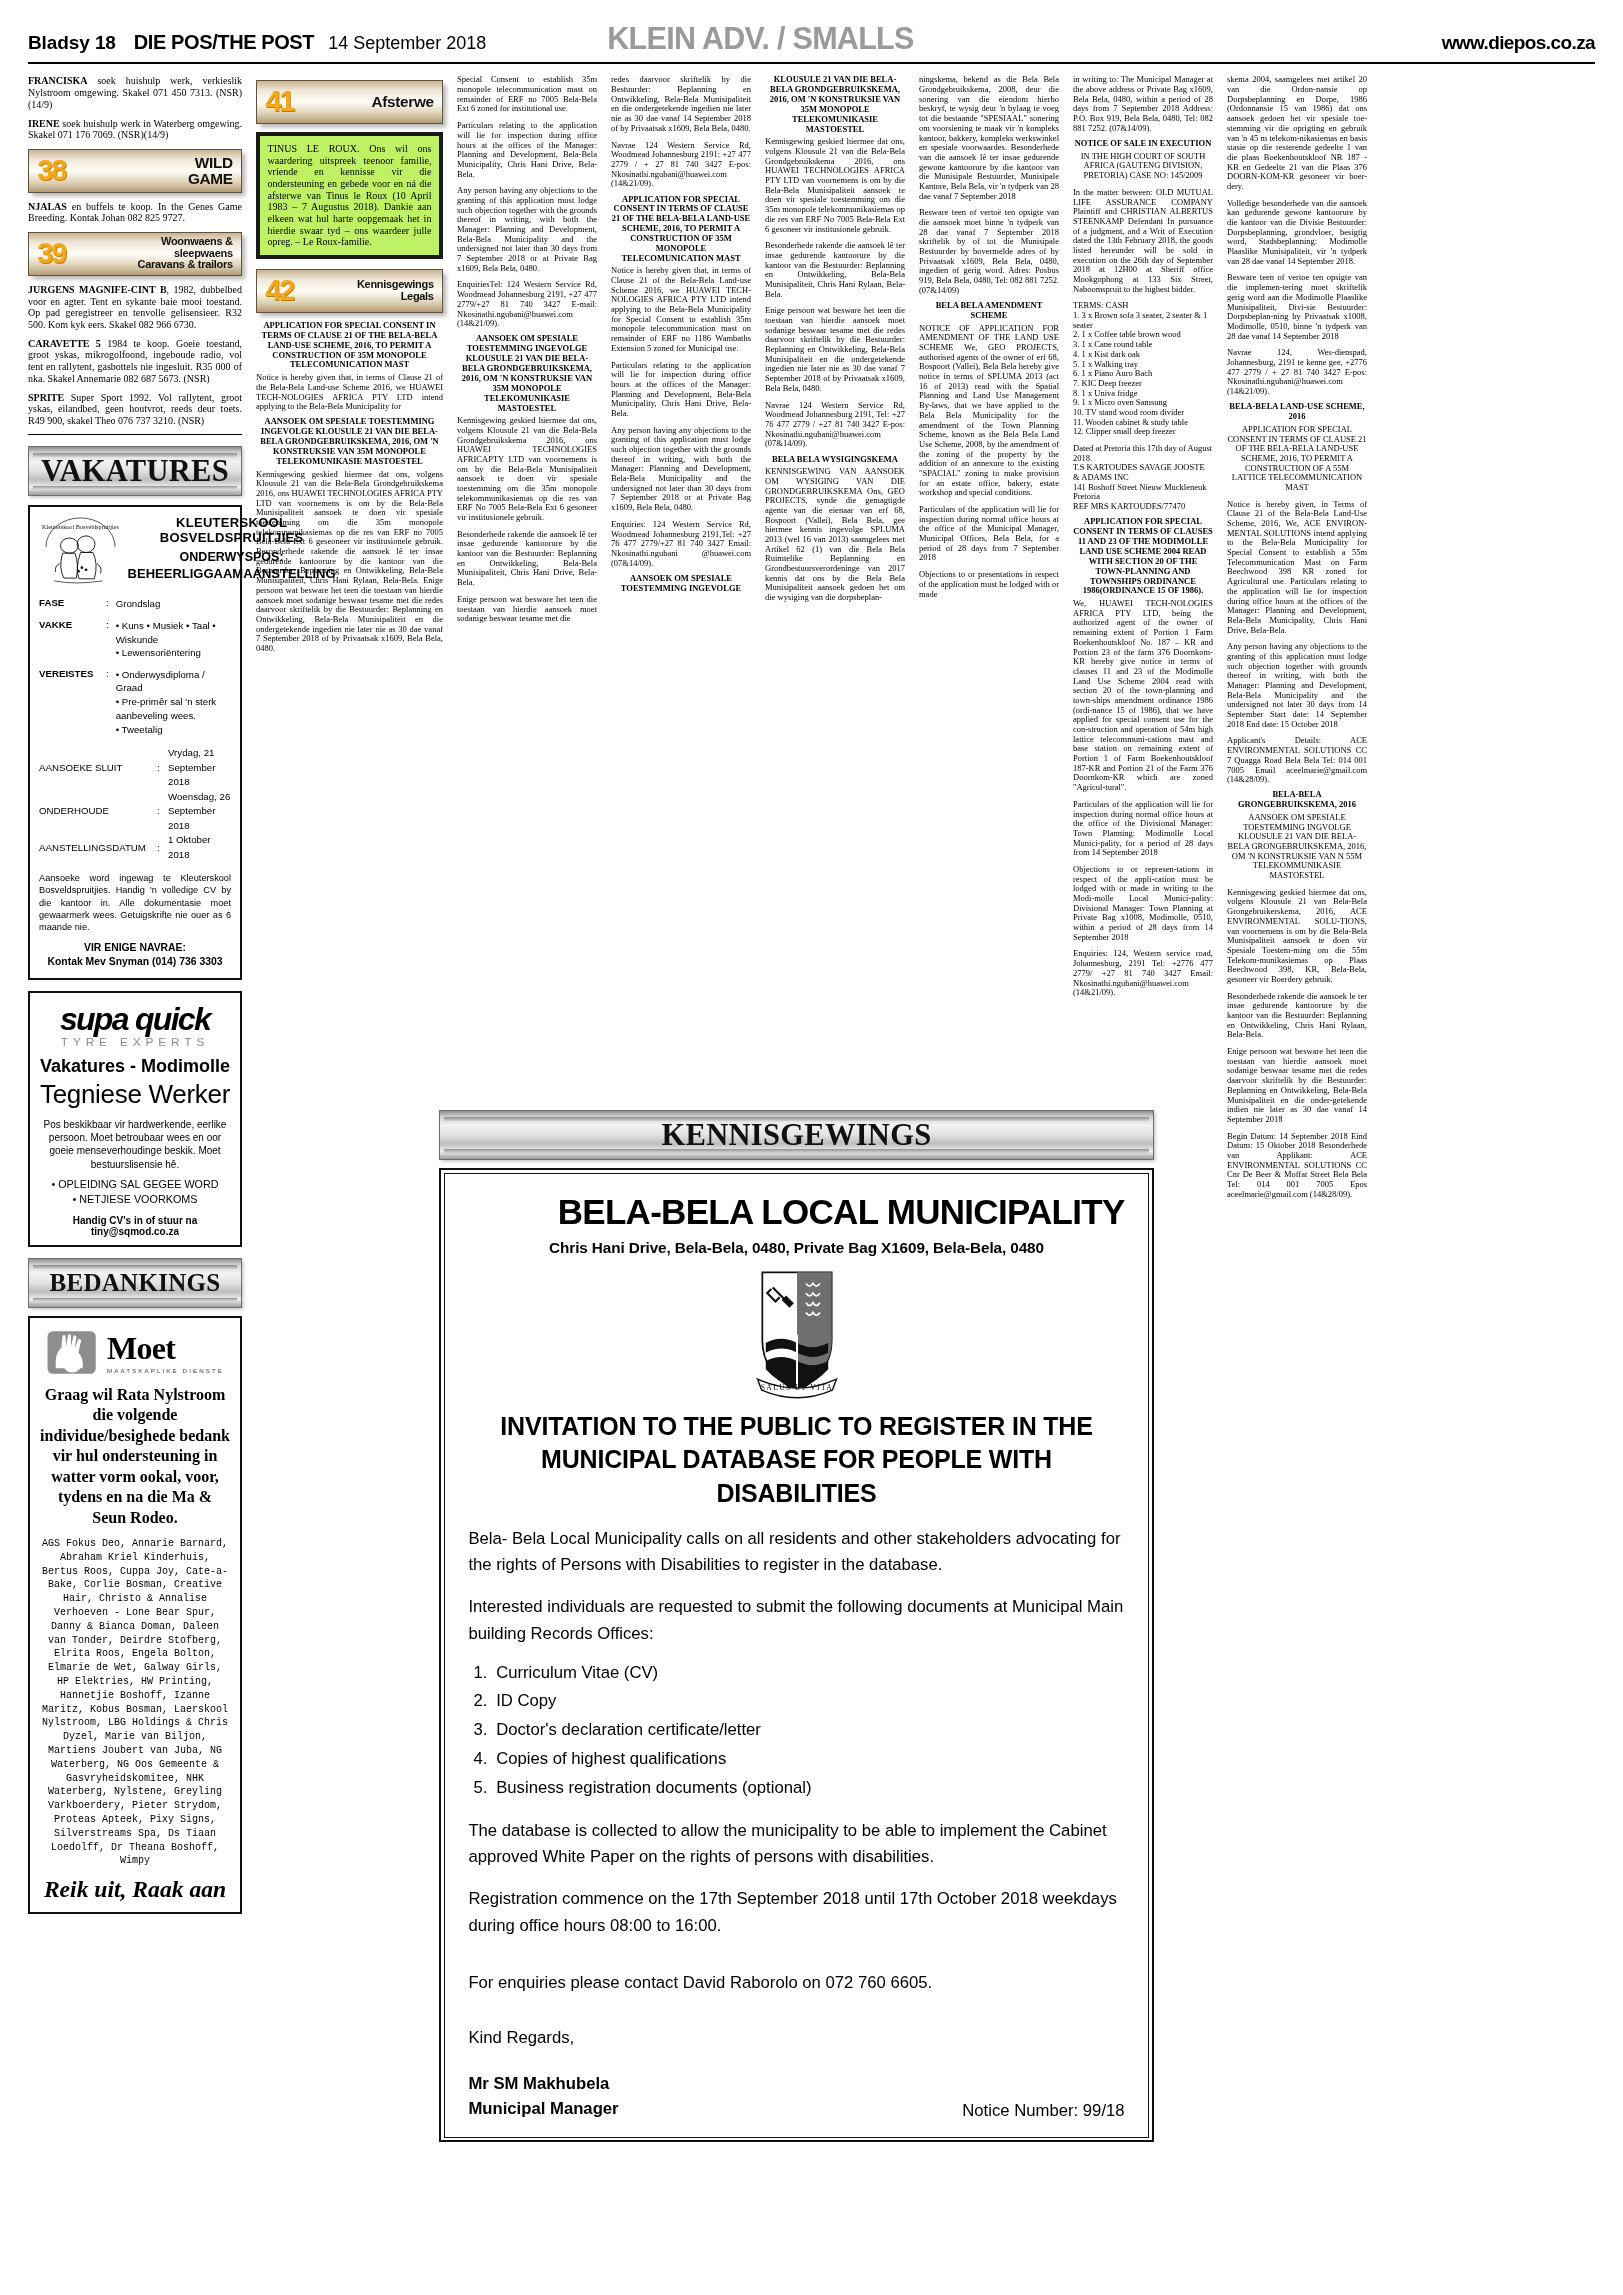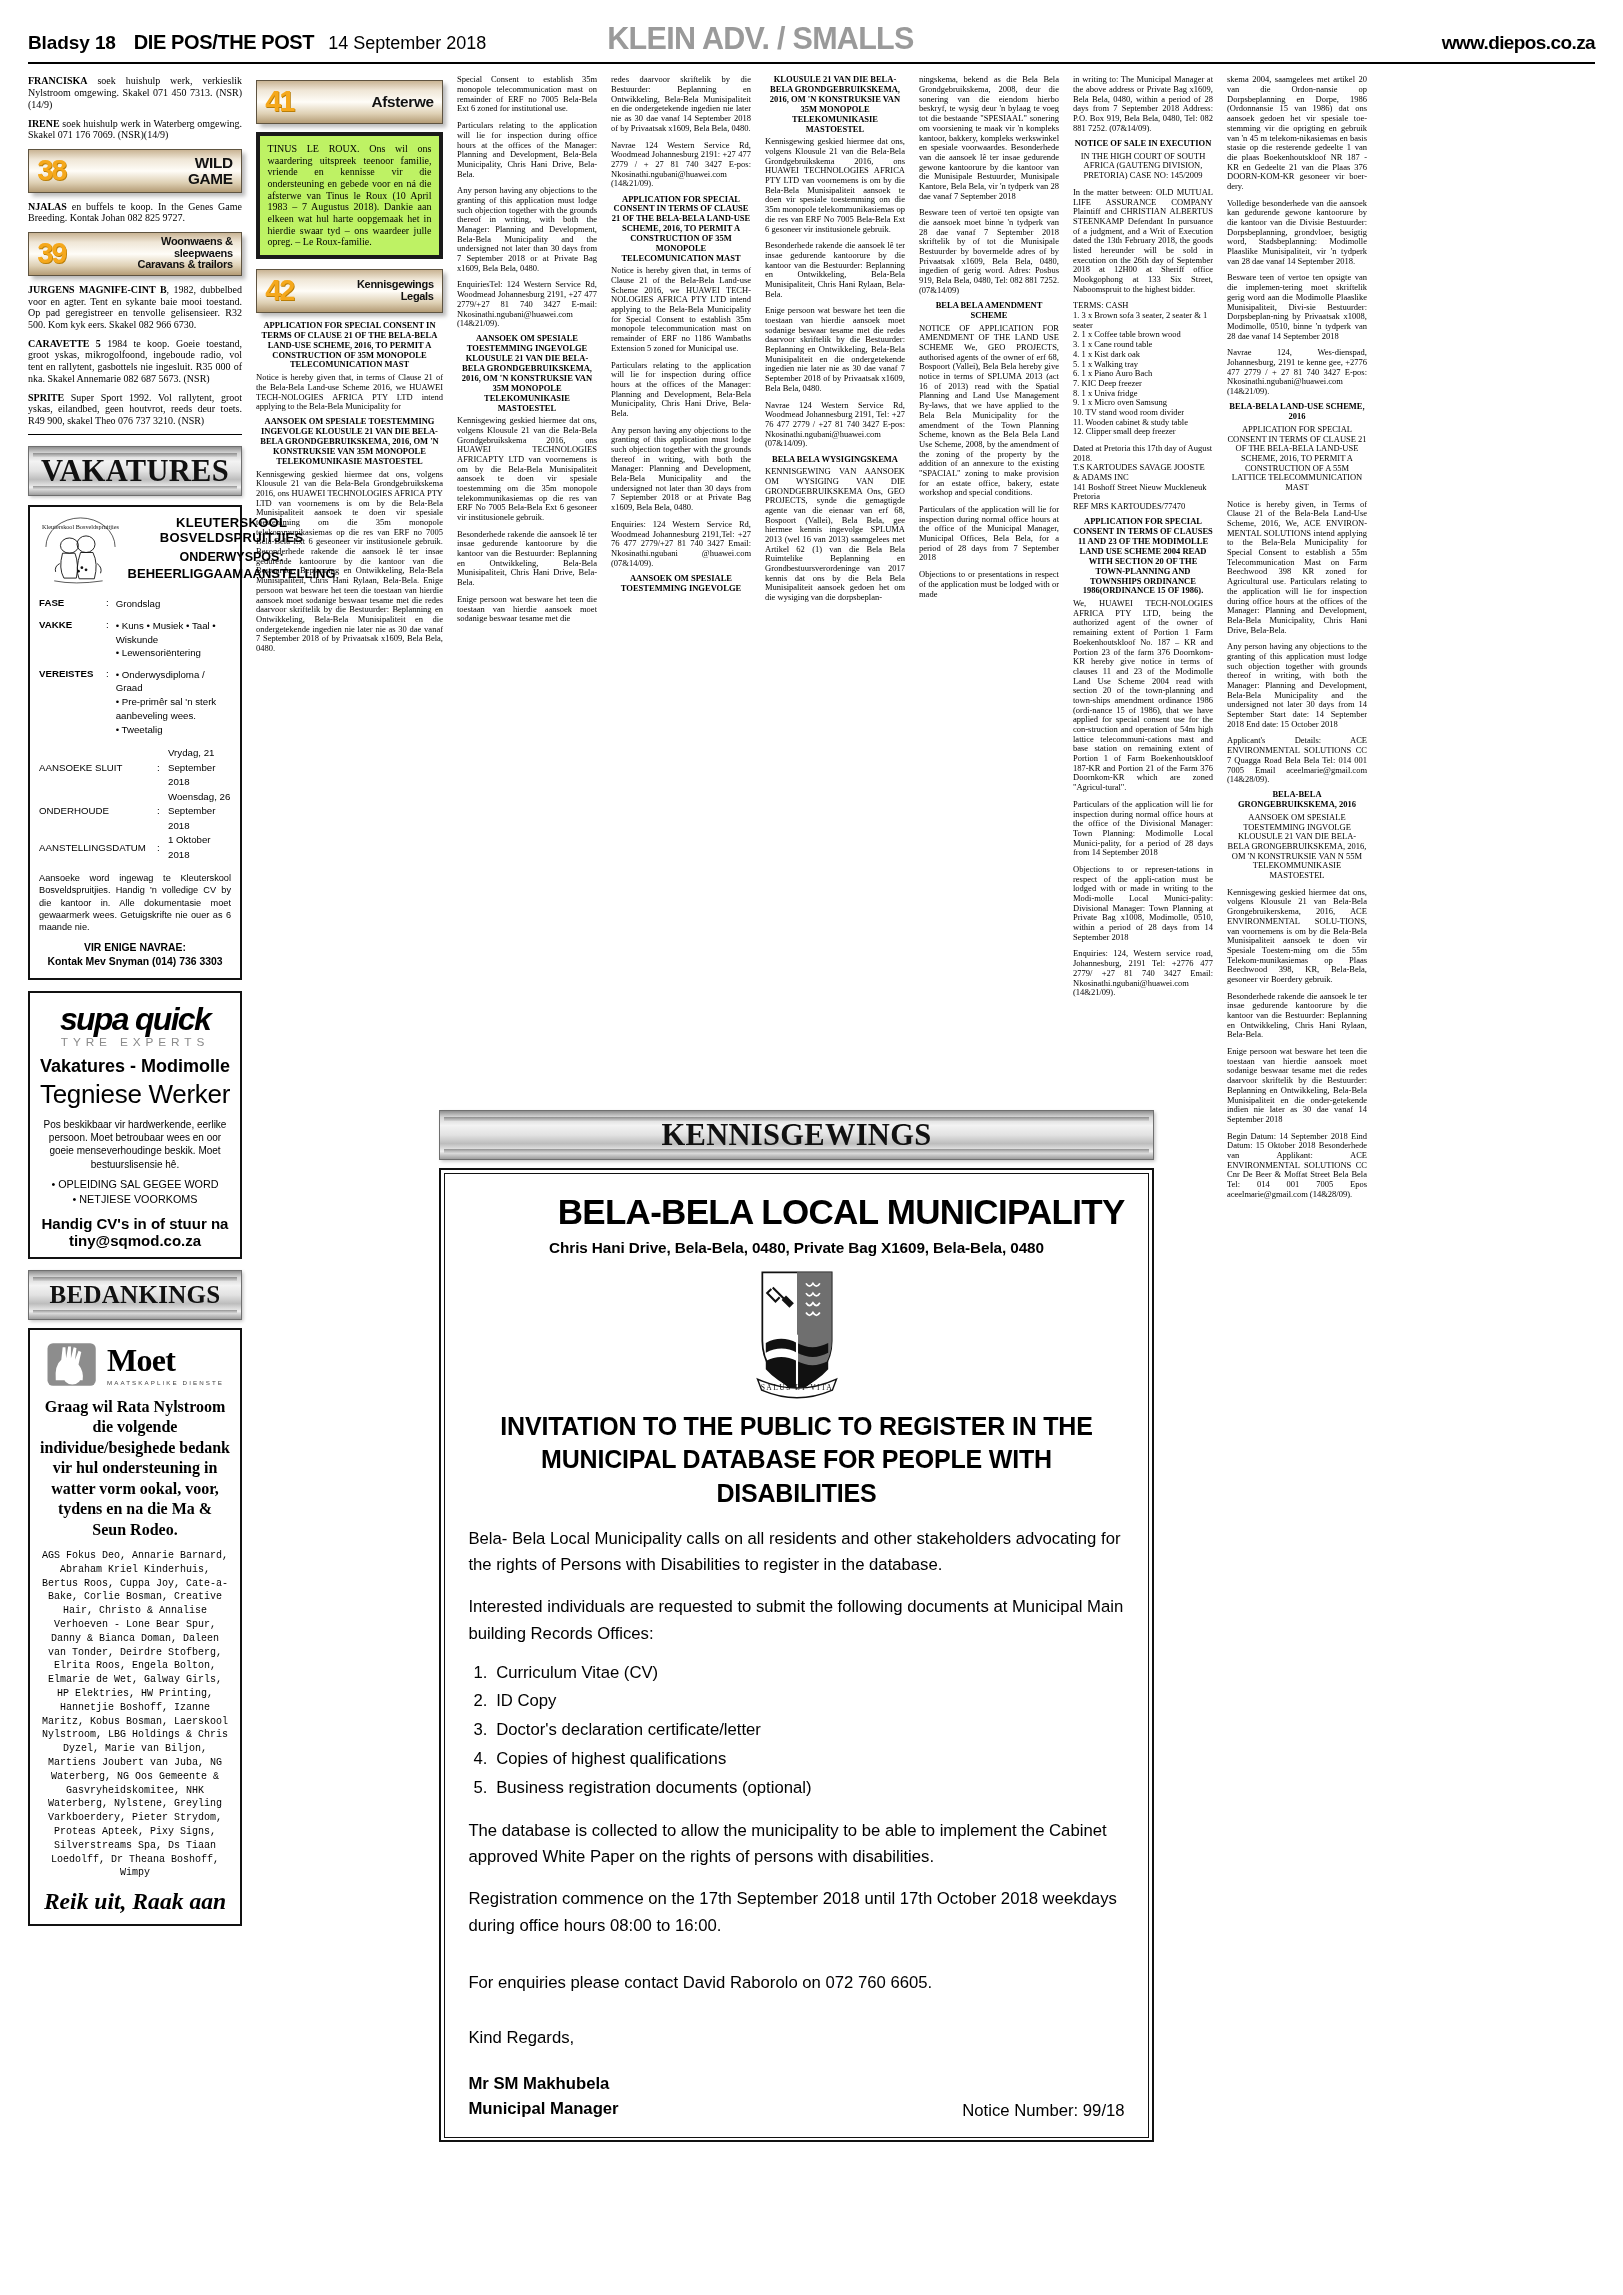--- a/index.html
+++ b/index.html
@@ -107,21 +107,21 @@
 
   
   .sq-logo { font-family:"Liberation Sans",sans-serif; font-weight:bold; font-style:italic;
              font-size:32px; letter-spacing:-1.7px; text-align:center; }
   .sq-sub  { font-family:"Liberation Sans",sans-serif; font-size:11.8px; letter-spacing:4.9px;
              text-align:center; color:#8a8a8a; margin-top:-2.8px; }
   .sq-h1 { font-family:"Liberation Sans",sans-serif; font-weight:bold; font-size:18px; text-align:center; margin-top:7px;}
   .sq-h2 { font-family:"Liberation Sans",sans-serif; font-size:26px; text-align:center; margin-top:1.4px; letter-spacing:-0.3px;}
   .sq-p  { font-family:"Liberation Sans",sans-serif; font-size:10px; text-align:center; line-height:1.33; margin-top:8.3px;}
   .sq-li { font-family:"Liberation Sans",sans-serif; font-size:10.8px; text-align:center; line-height:1.45; margin-top:5.6px;}
-  .sq-cta{ font-family:"Liberation Sans",sans-serif; font-weight:bold; font-size:15px; text-align:center; margin-top:7px;}
+  .sq-cta{ font-family:"Liberation Sans",sans-serif; font-weight:bold; font-size:10px; text-align:center; margin-top:7px;}
 
   
   .rata-wrap { display:flex; align-items:center; justify-content:center; gap:7px; margin-bottom:7px; }
   .rata-word { font-family:"Liberation Serif",serif; font-weight:bold; font-size:32px; letter-spacing:-0.7px; }
   .rata-sub { font-family:"Liberation Sans",sans-serif; font-size:6.2px; letter-spacing:2.1px; color:#444; text-align:center; }
   .rata-head { font-family:"Liberation Serif",serif; font-weight:bold; font-size:16px;
                text-align:center; line-height:1.28; }
   .rata-names { font-family:Liberation Mono, monospace; font-size:10px; text-align:center;
                 line-height:1.38; margin-top:9px; }
   .rata-sig { font-family:"Liberation Serif",serif; font-style:italic; font-weight:bold; font-size:23.6px;

